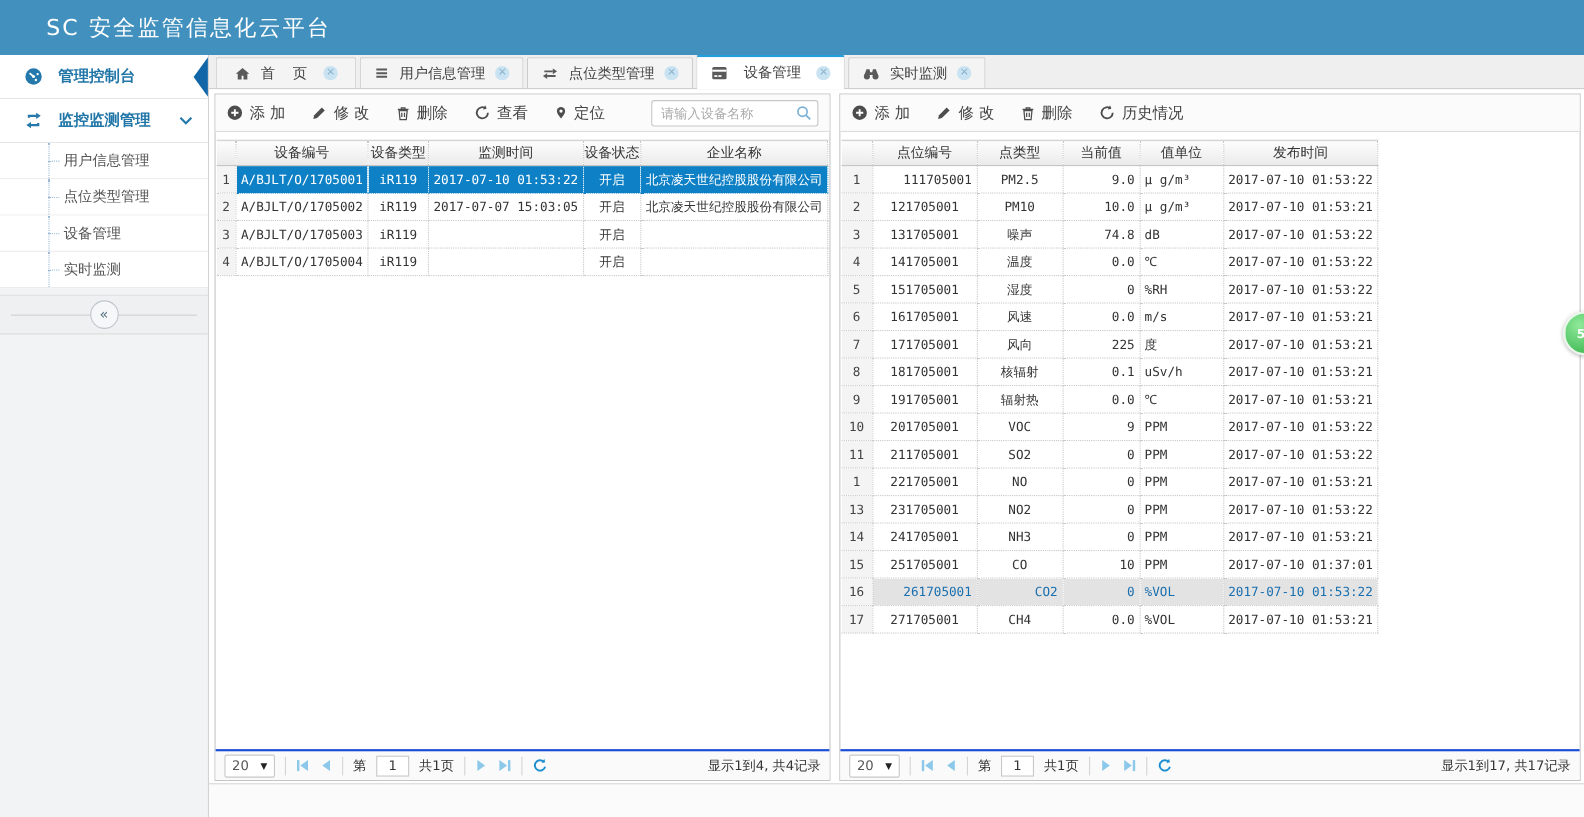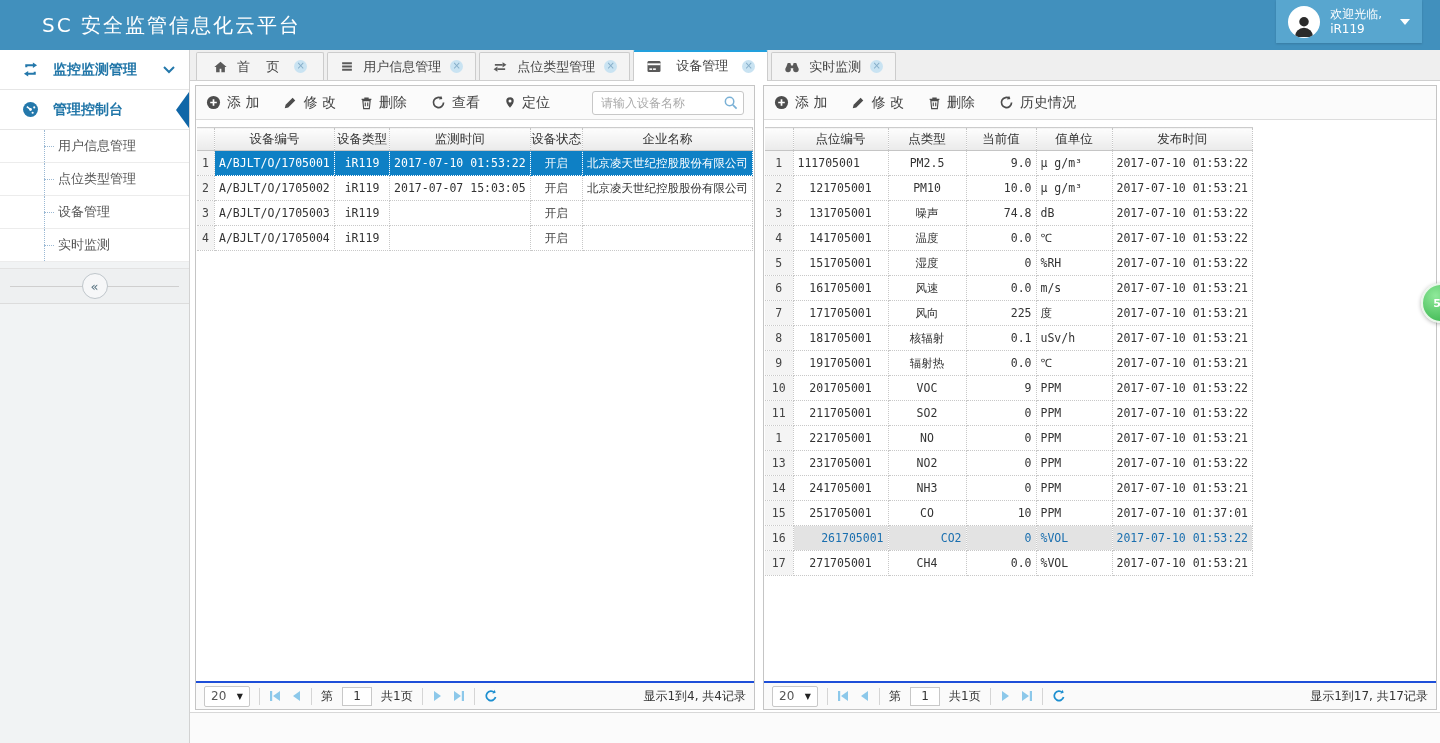--- a/index.html
+++ b/index.html
@@ -64,69 +64,52 @@
   
   .bottom-strip { position:absolute; left:0; right:0; bottom:0; height:31px; background:#fbfbfb; border-top:1px solid #d8d8d8; }
   .float-badge { position:absolute; left:1421px; top:283px; width:40px; height:40px; border-radius:50%; background:radial-gradient(circle at 35% 30%, #8fe99a, #2fae44); border:2px solid #e9f6ea; color:#fff; font-size:11px; font-weight:bold; display:flex; align-items:center; justify-content:center; z-index:9; box-shadow:0 1px 4px rgba(0,0,0,.3); cursor:pointer; }
   .ticon { display:inline-flex; align-items:center; }
 </style>
 </head>
 <body>
 
 <div class="header">
   <div class="app-title">SC  安全监管信息化云平台</div>
-  <div class="user-box">
-    <div class="avatar">
-      <svg viewBox="0 0 24 24" width="26" height="26">
-        <circle cx="12" cy="9" r="4.4" fill="#2b2b2b"></circle>
-        <path d="M3.5 23a8.5 8.5 0 0 1 17 0z" fill="#2b2b2b"></path>
-      </svg>
-    </div>
-    <div class="user-text">
-      <div>欢迎光临,</div>
-      <div>iR119</div>
-    </div>
-    <span class="user-caret">
-      <svg viewBox="0 0 10 6" width="10" height="6">
-          <path d="M0 0h10L5 6z" fill="#fff"></path>
-        </svg>
-    </span>
-  </div>
 </div>
 
 <div class="sidebar">
   <div class="side-menu" id="side-menu">
-      <div class="side-item">
-        <span class="ticon">
-          <svg viewBox="0 0 18 16" width="17" height="15">
-            <path d="M4.5 5.5v-2H12" stroke="#2478ab" stroke-width="2.2" fill="none"></path>
-            <path d="M11.5 0.5l4.5 3-4.5 3z" fill="#2478ab"></path>
-            <path d="M13.5 10.5v2H6" stroke="#2478ab" stroke-width="2.2" fill="none"></path>
-            <path d="M6.5 9.5l-4.5 3 4.5 3z" fill="#2478ab"></path>
-          </svg>
-        </span>
-        <span>监控监测管理</span>
-        <span class="chev ticon">
-          <svg viewBox="0 0 12 8" width="12" height="8">
-            <path d="M1 1l5 5 5-5" fill="none" stroke="#2478ab" stroke-width="2"></path>
-          </svg>
-        </span>
-      </div>
       <div class="side-item">
         <span class="ticon">
           <svg viewBox="0 0 16 16" width="17" height="17">
             <circle cx="8" cy="8" r="7" fill="#2478ab"></circle>
             <circle cx="8" cy="8" r="1.3" fill="#fff"></circle>
             <path d="M8 8L4.6 5.2" stroke="#fff" stroke-width="1.5"></path>
             <circle cx="11.5" cy="6" r="1" fill="#fff"></circle>
             <circle cx="10" cy="11" r="1" fill="#fff"></circle>
           </svg>
         </span>
         <span>管理控制台</span>
         <span class="marker"></span>
+      </div>
+      <div class="side-item">
+        <span class="ticon">
+          <svg viewBox="0 0 18 16" width="17" height="15">
+            <path d="M4.5 5.5v-2H12" stroke="#2478ab" stroke-width="2.2" fill="none"></path>
+            <path d="M11.5 0.5l4.5 3-4.5 3z" fill="#2478ab"></path>
+            <path d="M13.5 10.5v2H6" stroke="#2478ab" stroke-width="2.2" fill="none"></path>
+            <path d="M6.5 9.5l-4.5 3 4.5 3z" fill="#2478ab"></path>
+          </svg>
+        </span>
+        <span>监控监测管理</span>
+        <span class="chev ticon">
+          <svg viewBox="0 0 12 8" width="12" height="8">
+            <path d="M1 1l5 5 5-5" fill="none" stroke="#2478ab" stroke-width="2"></path>
+          </svg>
+        </span>
       </div>
       <div class="side-sub">
         <span>用户信息管理</span>
       </div>
       <div class="side-sub">
         <span>点位类型管理</span>
       </div>
       <div class="side-sub">
         <span>设备管理</span>
       </div>
@@ -417,21 +400,21 @@
               <th>点位编号</th>
               <th>点类型</th>
               <th>当前值</th>
               <th>值单位</th>
               <th>发布时间</th>
             </tr>
           </thead>
         <tbody id="monitor-body">
             <tr>
               <td class="rownum">1</td>
-              <td style="text-align: left;">111705001</td>
+              <td style="text-align: right;">111705001</td>
               <td style="text-align: center;">PM2.5</td>
               <td style="text-align: right;">9.0</td>
               <td style="text-align: left;">μ g/m³</td>
               <td style="text-align: left;">2017-07-10 01:53:22</td>
             </tr>
             <tr>
               <td class="rownum">2</td>
               <td style="text-align: center;">121705001</td>
               <td style="text-align: center;">PM10</td>
               <td style="text-align: right;">10.0</td>

